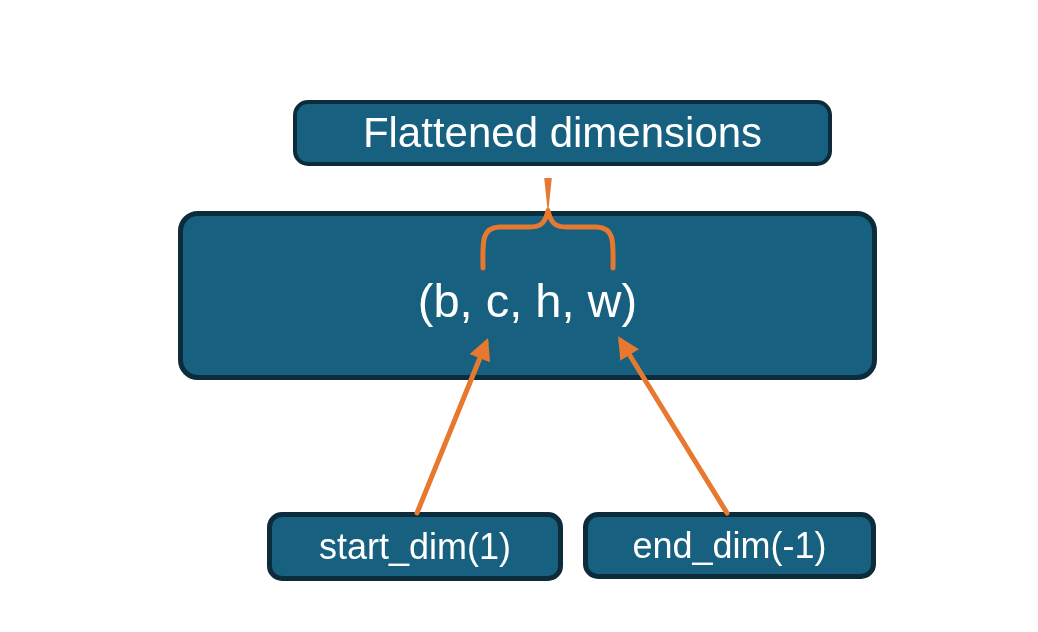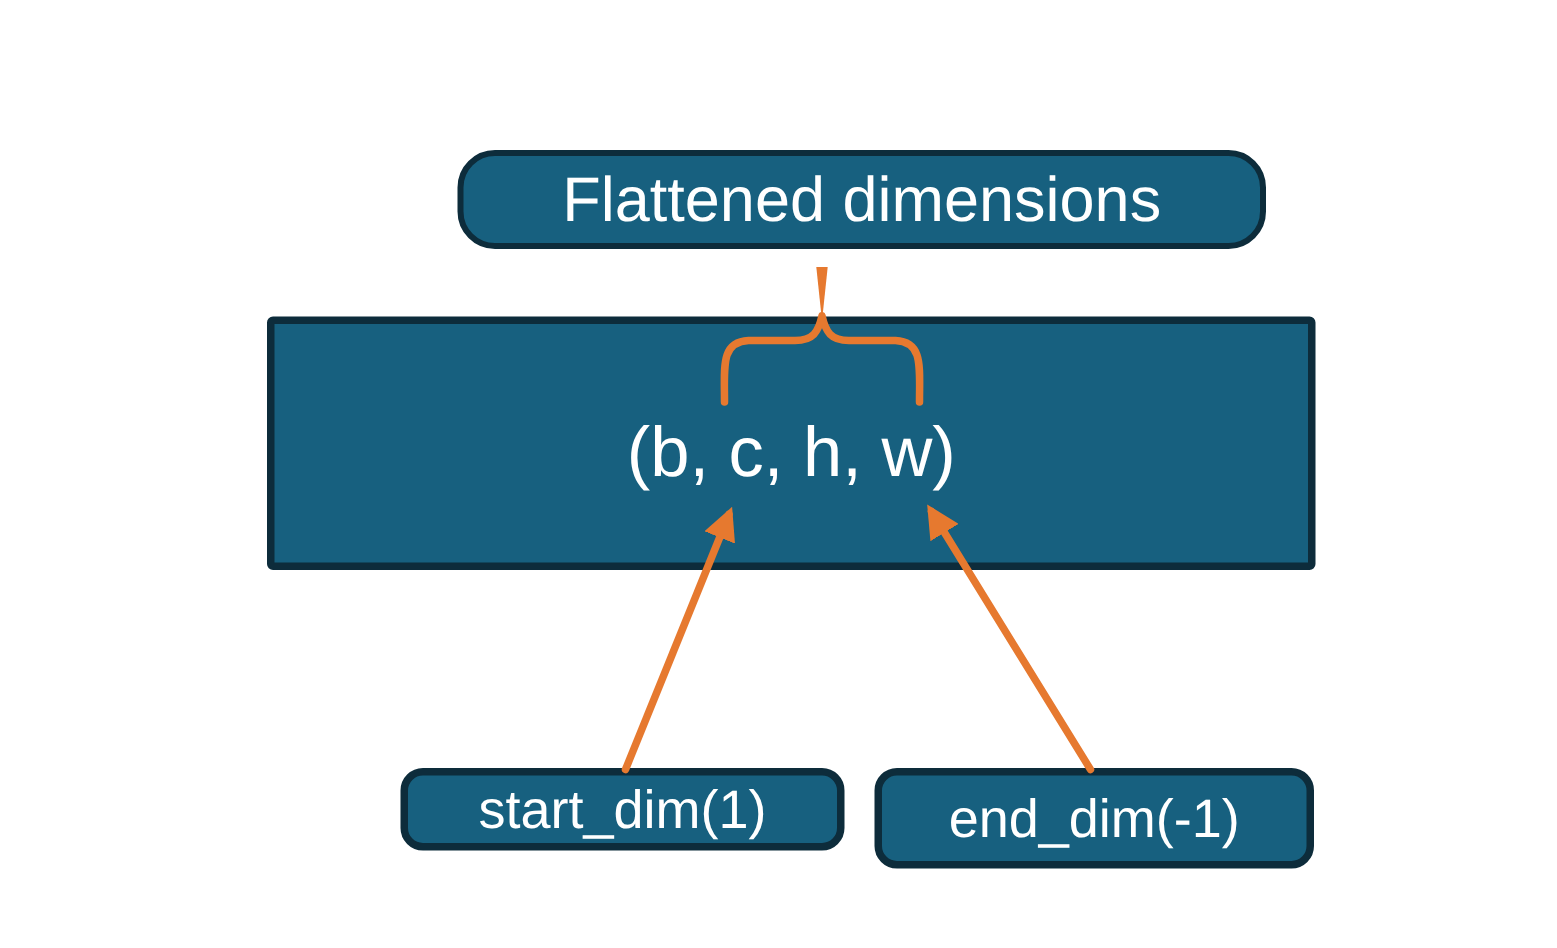--- a/index.html
+++ b/index.html
@@ -29,42 +29,41 @@
     color: var(--text-white, #ffffff);
     white-space: nowrap;
     line-height: 1;
   }
   .top-box {
     left: 293px;
     top: 100px;
     width: 539px;
     height: 66px;
     border-width: 4px;
-    border-radius: 25px;
-    margin-left: 12px;
+    border-radius: 15px;
   }
   .top-box .box-label {
     font-size: 42px;
   }
   .main-box {
     left: 178px;
     top: 211px;
     width: 699px;
     height: 169px;
-    border-radius: 4px;
+    border-radius: 20px;
   }
   .main-box .box-label {
     font-size: 47px;
     padding-top: 10px;
   }
   .start-box {
     left: 267px;
     top: 512px;
     width: 296px;
-    height: 55px;
+    height: 69px;
     border-radius: 15px;
   }
   .end-box {
     left: 583px;
     top: 512px;
     width: 293px;
     height: 67px;
     border-radius: 15px;
     text-align: right;
   }

